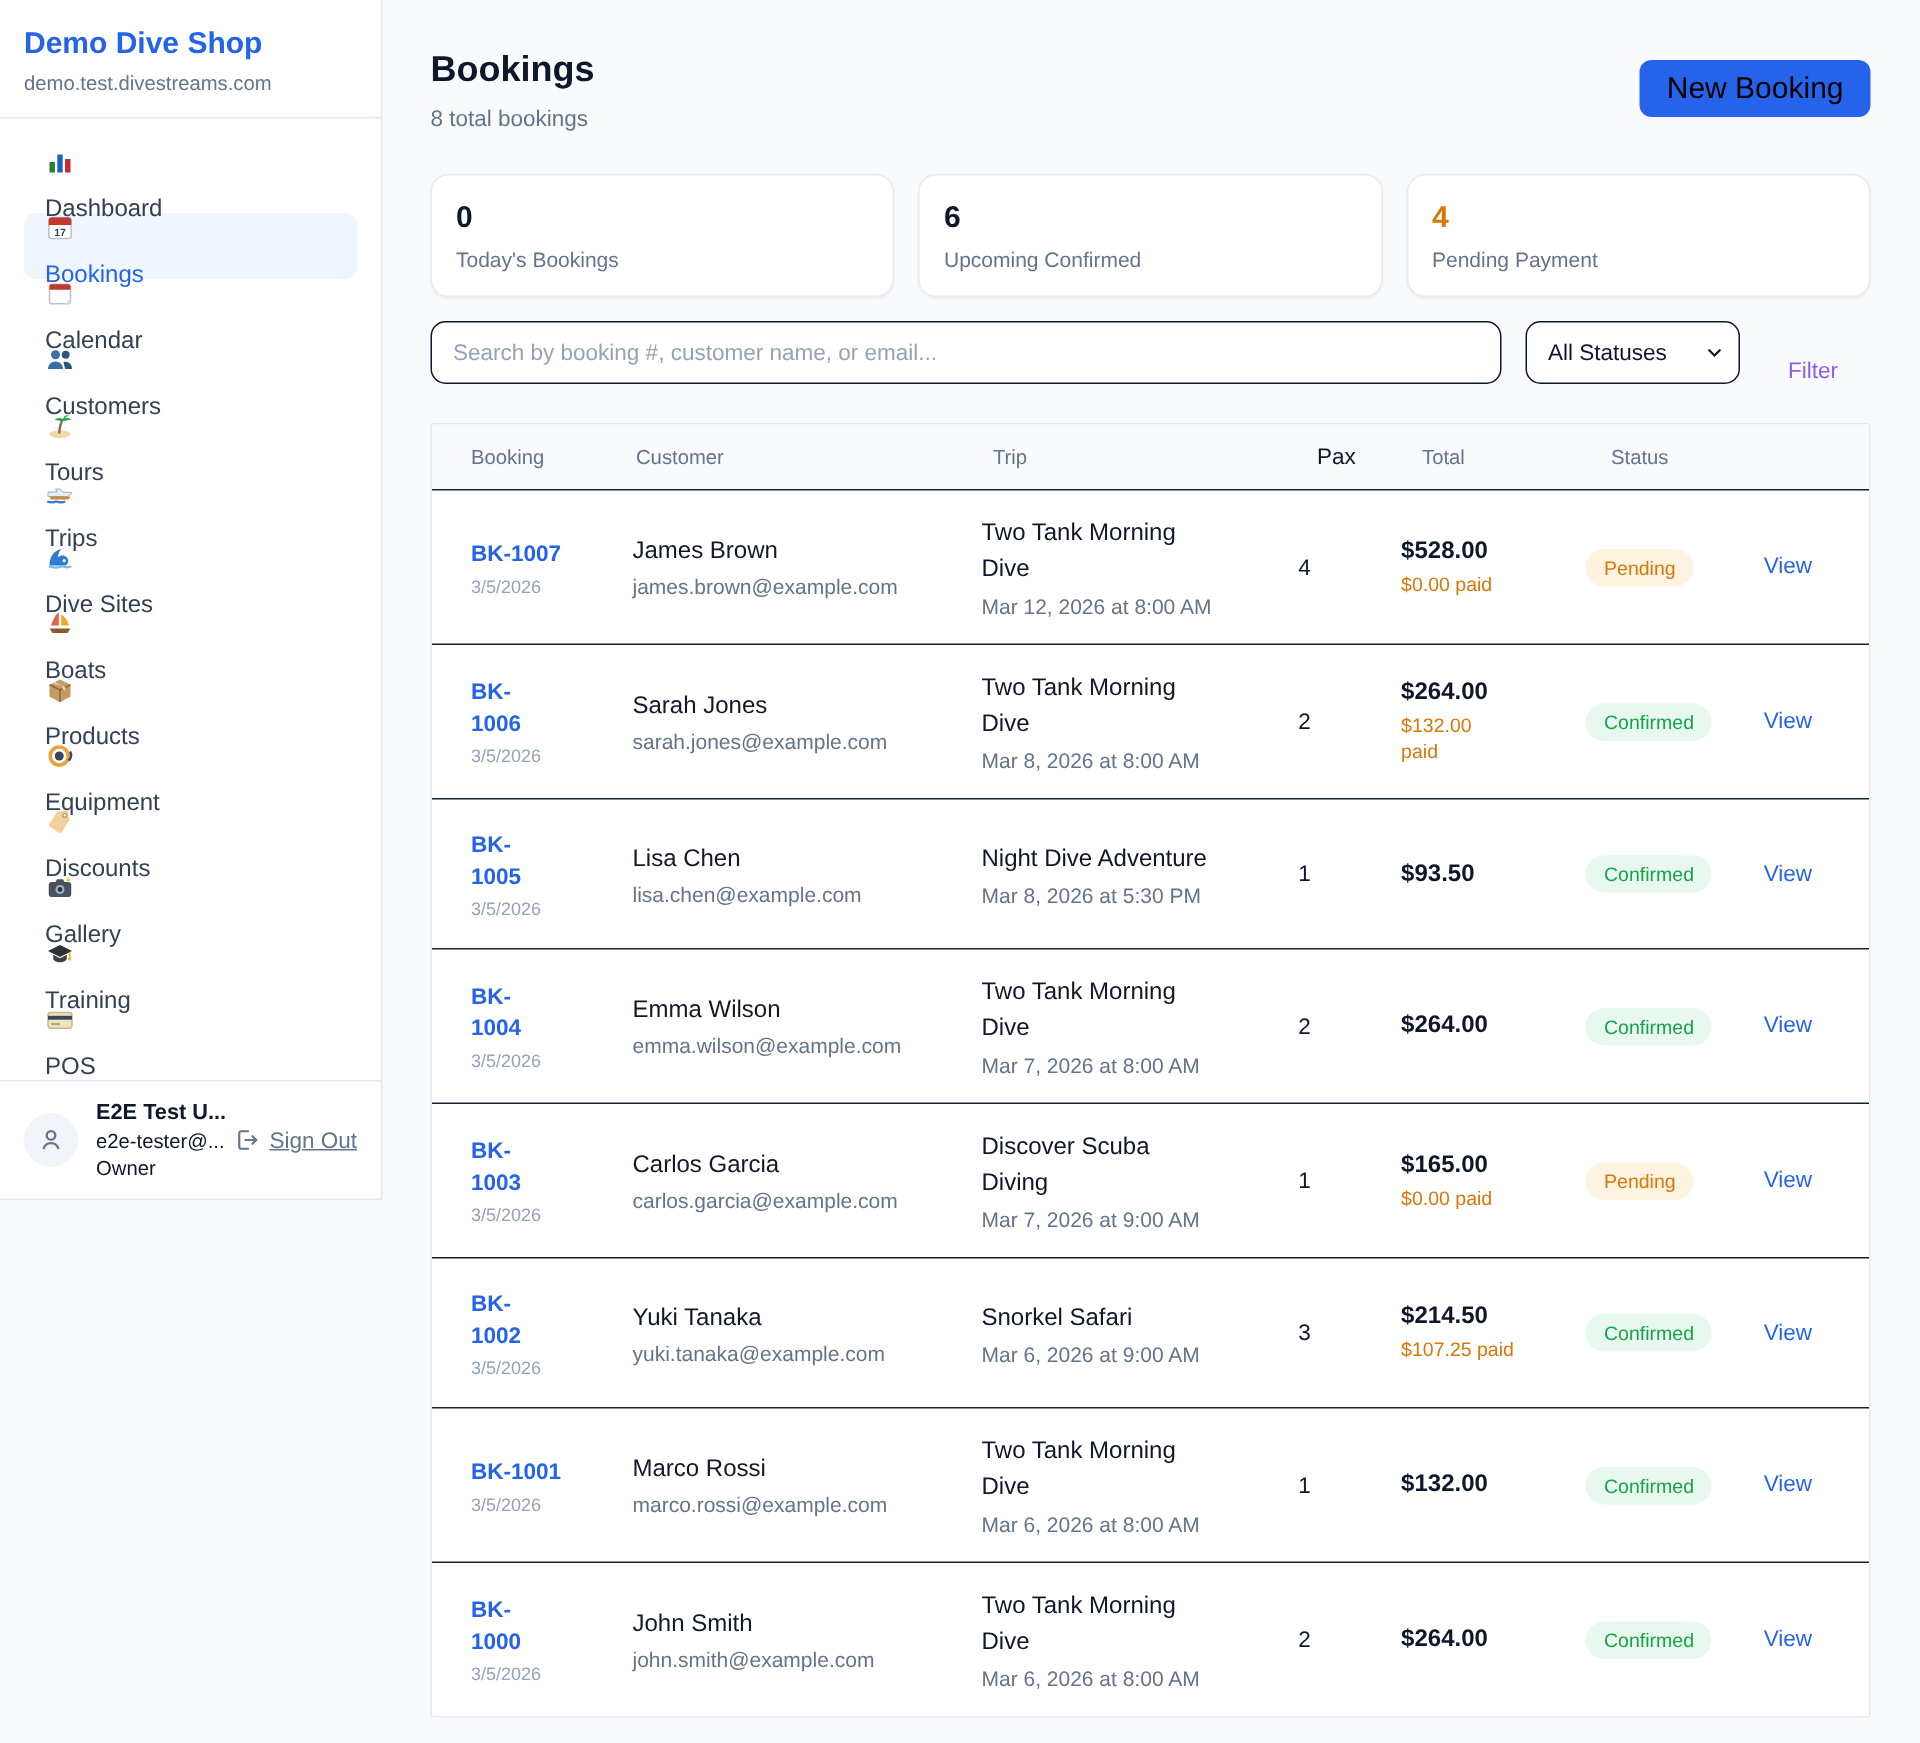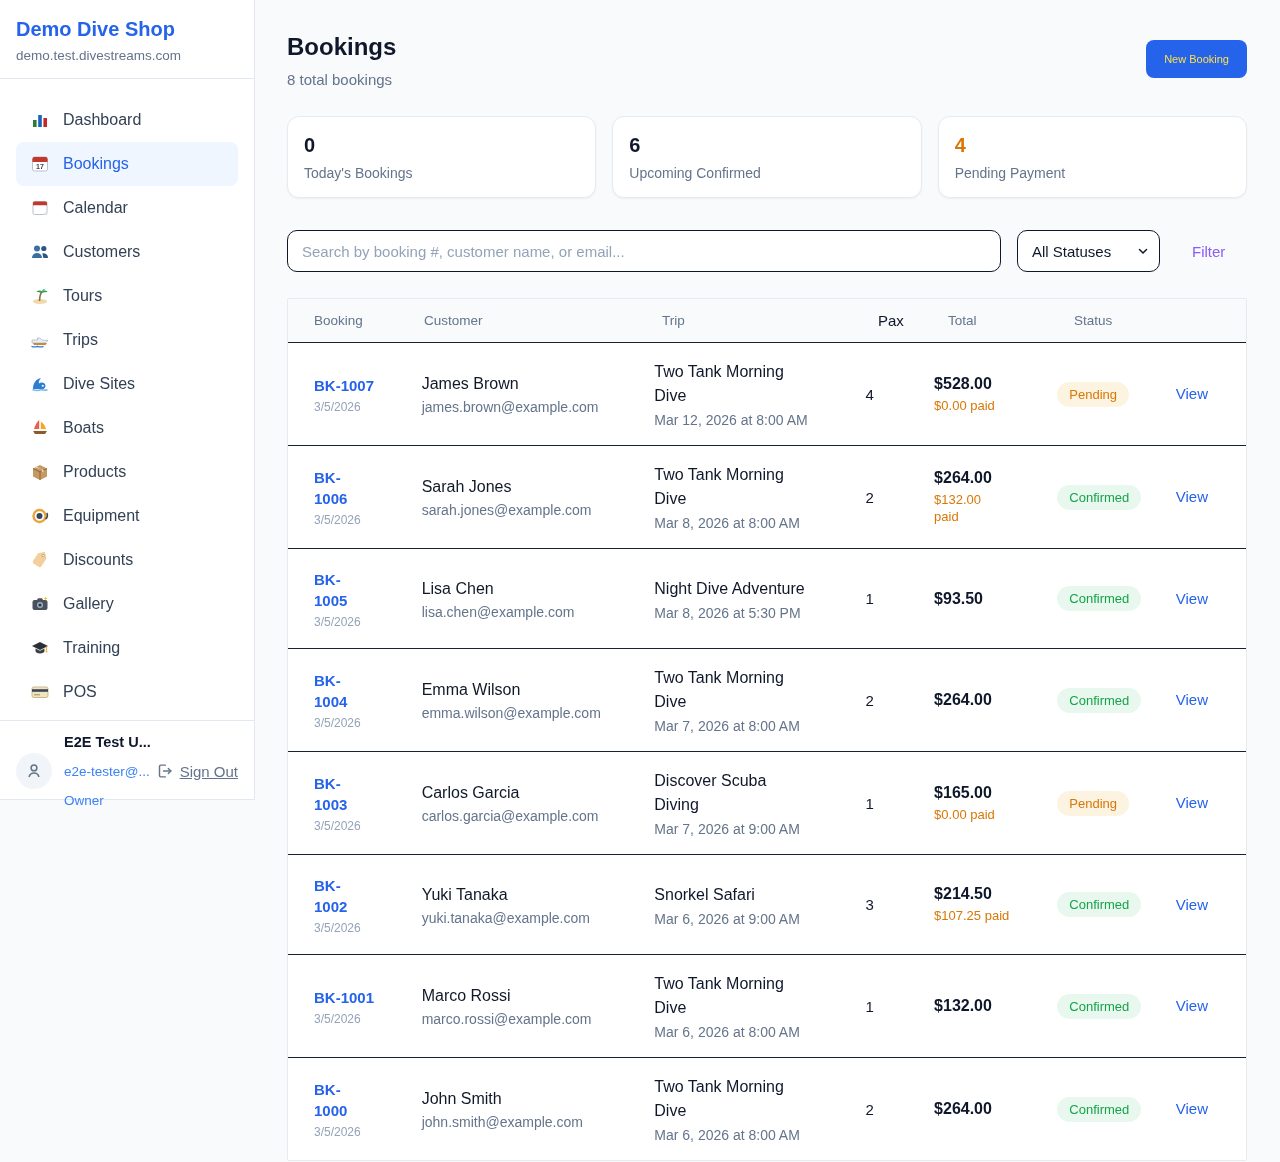--- a/index.html
+++ b/index.html
@@ -17,58 +17,58 @@
     position:absolute; left:0; top:0; width:255px; height:800px;
     background:#fff; border-right:1px solid #e2e8f0; border-bottom:1px solid #e2e8f0;
     display:flex; flex-direction:column;
   }
   .logo { padding:18px 16px 15px; }
   .shop-name { font-size:20px; font-weight:700; color:#2563eb; }
   .shop-domain { font-size:13.5px; color:#64748b; margin-top:7px; }
   .side-div { border-top:1px solid #e2e8f0; }
   .nav { padding:19px 0 6px; flex:1; }
   .nav-item {
-    display:flex; align-items:center; gap:13px; height:44px;
+    display:flex; gap:13px; height:44px;
     margin:0 16px; padding:0 14px; border-radius:8px;
-    font-size:16px; color:#334155; cursor:pointer;
+    font-size:16px; color:#334155; cursor:pointer;flex-direction:column;
   }
   .nav-item.active { background:#eff6ff; color:#2563eb; }
   .nav-icon { width:20px; height:20px; flex:none; display:flex; }
   .nav-icon svg { width:20px; height:20px; }
 
   .user-row { border-top:1px solid #e2e8f0; padding:13px 16px; display:flex; align-items:center; }
   .avatar { width:36px; height:36px; border-radius:50%; background:#f1f5f9;
     display:flex; align-items:center; justify-content:center; flex:none; }
   .avatar svg { width:22px; height:22px; }
   .user-info { margin-left:12px; min-width:0; }
   .user-name { font-size:14.5px; font-weight:700; color:#0f172a; }
-  .user-email, .user-role { font-size:13.5px; color:#3b82f6; margin-top:14px; }
+  .user-email, .user-role { font-size:13.5px; color:#0f172a; margin-top:3px; }
   .signout { margin-left:auto; display:flex; align-items:center; gap:7px;
     font-size:15px; color:#64748b; cursor:pointer; white-space:nowrap;text-decoration:underline; }
   .signout svg { width:18px; height:18px; }
 
   
   .main { margin-left:255px; padding:33px 33px 0 32px; }
   .page-head { display:flex; justify-content:space-between; align-items:flex-start; }
   .page-title { font-size:24px; font-weight:700; color:#0f172a; }
   .page-sub { font-size:15px; color:#64748b; margin-top:10px; }
   .btn-primary {
-    background:#2563eb; color:#fde047; font-size:11px; font-weight:500;
+    background:#2563eb; color:#000000; font-size:20px; font-weight:500;
     border:none; border-radius:8px; padding:0 18px; height:38px; margin-top:7px;
     font-family:inherit; cursor:pointer;
   }
 
   .stats { display:flex; gap:16px; margin-top:28px; }
   .stat-card { flex:1; background:#fff; border:1px solid #e7ebf0; border-radius:12px;
     padding:16px; box-shadow:0 1px 2px rgba(15,23,42,.05); }
   .stat-value { font-size:20px; font-weight:700; color:#0f172a; line-height:24px; }
   .stat-value[data-accent="orange"] { color:#d97706; }
   .stat-label { font-size:14px; color:#64748b; margin-top:8px; }
 
-  .filters { display:flex; align-items:center; margin-top:32px; }
+  .filters { display:flex; align-items:flex-end; margin-top:16px; }
   .search-input {
     width:714px; height:42px; border:1px solid #0f172a; border-radius:10px;
     padding:0 14px; font-size:15px; background:#fff; color:#0f172a; font-family:inherit;
   }
   .search-input::placeholder { color:#94a3b8; }
   .select-wrap { position:relative; margin-left:16px; }
   .status-select {
     appearance:none; -webkit-appearance:none; -moz-appearance:none;
     height:42px; width:143px; border:1px solid #0f172a; border-radius:10px;
     background:#fff; font-size:15px; padding:0 30px 0 14px; color:#0f172a;

